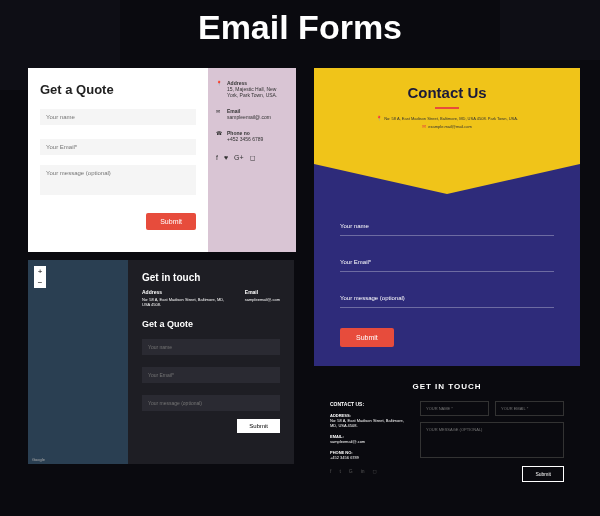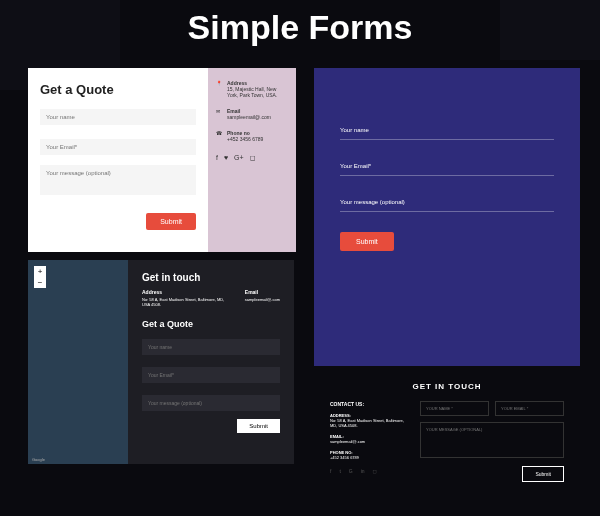--- a/index.html
+++ b/index.html
@@ -56,21 +56,21 @@
 .c4-input{flex:1;background:transparent;border:1px solid #333;padding:4px 5px;font-size:4px;color:#999}
 .c4-btn{background:transparent;border:1px solid #fff;color:#fff;padding:4px 12px;font-size:5px;float:right;margin-top:4px}
 .c4-social{display:flex;gap:8px;margin-top:8px;font-size:5px;color:#555}
 </style>
 </head>
 <body>
 
 <div class="bg-tile bg1"></div>
 <div class="bg-tile bg2"></div>
 
-<div class="header">Simple Forms</div>
+<div class="header">Email Forms</div>
 
 <div class="card c1">
   <div class="c1-left">
     <div class="c1-title">Get a Quote</div>
     <input class="c1-input" placeholder="Your name" style="">
     <input class="c1-input" placeholder="Your Email*" style="">
     <textarea class="c1-input c1-textarea" placeholder="Your message (optional)" style=""></textarea>
     <button class="c1-btn">Submit</button>
   </div>
   <div class="c1-right">
@@ -89,20 +89,27 @@
     <div class="c1-social">
       <span>f</span>
       <span>♥</span>
       <span>G+</span>
       <span>◻</span>
     </div>
   </div>
 </div>
 
 <div class="card c2">
+  <div class="c2-top">
+    <div class="c2-title">Contact Us</div>
+    <div class="c2-line"></div>
+    <div class="c2-addr"><span class="c2-pin">📍</span><span>No: 58 A, East Madison Street, Baltimore, MD, USA 4508. Park Town, USA.</span></div>
+    <div class="c2-addr"><span class="c2-pin">✉</span><span>example.mail@mail.com</span></div>
+    <div class="c2-env"></div>
+  </div>
   <div class="c2-body">
     <input class="c2-input" placeholder="Your name" style="">
     <input class="c2-input" placeholder="Your Email*" style="">
     <input class="c2-input" placeholder="Your message (optional)" style="">
     <button class="c2-btn">Submit</button>
   </div>
 </div>
 
 <div class="card c3">
   <div class="c3-map">

